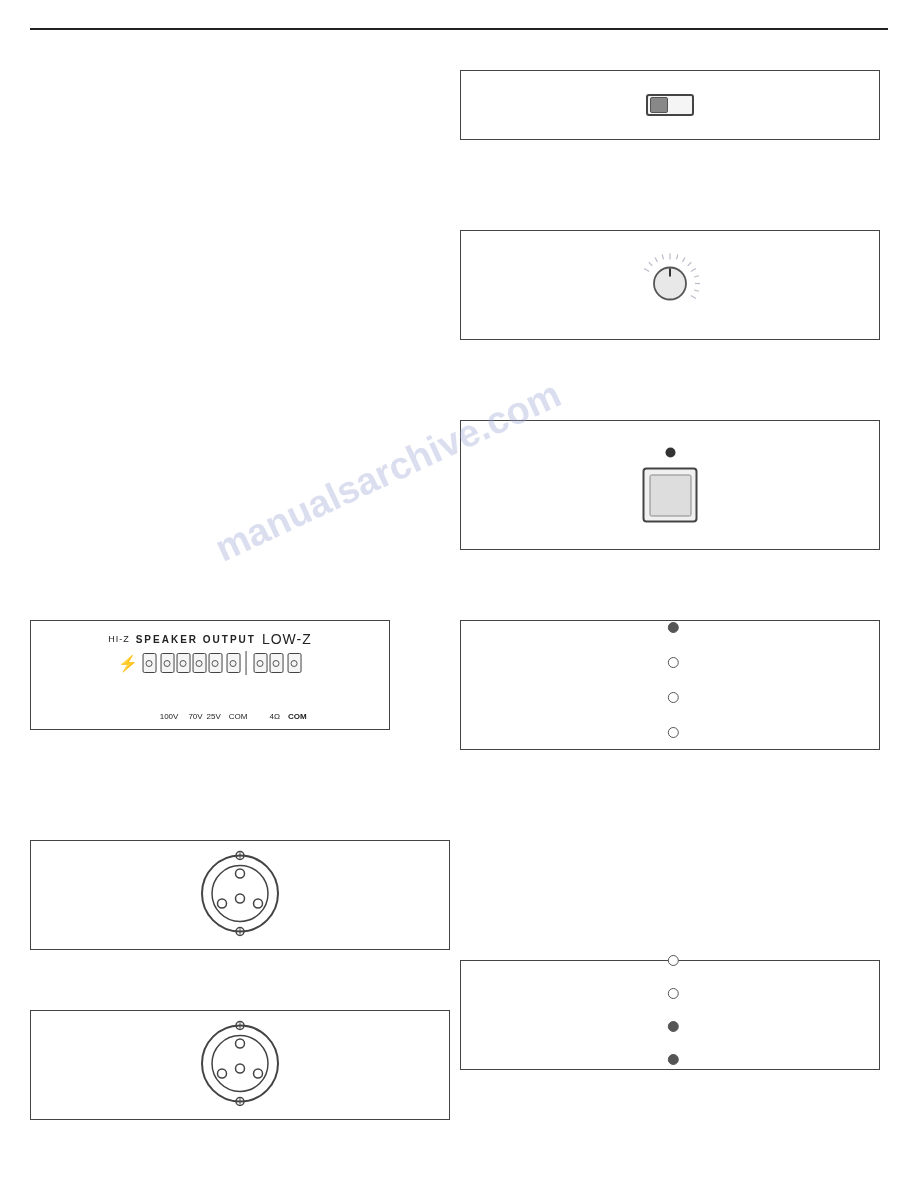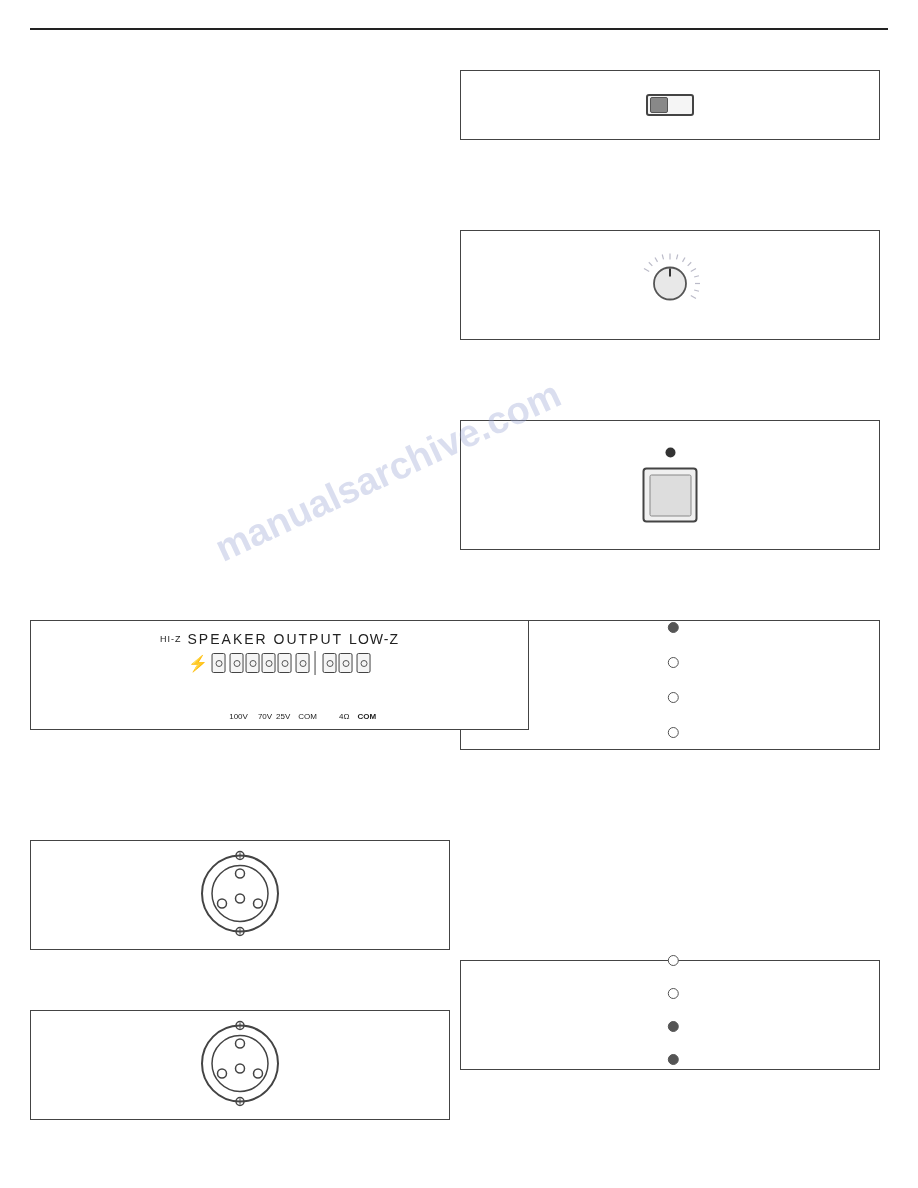--- a/index.html
+++ b/index.html
@@ -61,21 +61,21 @@
       left: 460px;
       width: 420px;
       height: 130px;
     }
 
     
     .speaker-box {
       position: absolute;
       top: 620px;
       left: 30px;
-      width: 499px;
+      width: 360px;
       height: 110px;
       border: 1px solid #444;
       background: #fff;
     }
 
     
     .xlr-box1 {
       position: absolute;
       top: 840px;
       left: 30px;
@@ -286,21 +286,21 @@
     </div>
     <div class="indicator-row">
       <div class="ind-circle"></div>
     </div>
   </div>
 </div>
 
 <div class="speaker-box">
   <div style="position:absolute; top:10px; left:50%; transform:translateX(-50%); white-space:nowrap; display:flex; align-items:center; gap:6px;">
     <span style="font-size:9px; letter-spacing:1px;">HI-Z</span>
-    <span style="font-size:14px; letter-spacing:2px; font-weight:normal;">SPEAKER OUTPUT</span>
+    <span style="font-size:10px; letter-spacing:2px; font-weight:bold;">SPEAKER OUTPUT</span>
     <span style="font-size:14px; letter-spacing:1px;">LOW-Z</span>
   </div>
 
   <div style="position:absolute; top:30px; left:50%; transform:translateX(-50%); display:flex; align-items:center; gap:2px;">
 
     <div style="font-size:16px; margin-right:2px;">⚡</div>
 
     <div style="width:14px; height:20px; border:1.5px solid #444; border-radius:2px; display:flex; align-items:center; justify-content:center; background:#f5f5f5;">
       <div style="width:7px;height:7px;border-radius:50%;border:1.5px solid #555;"></div>
     </div>

